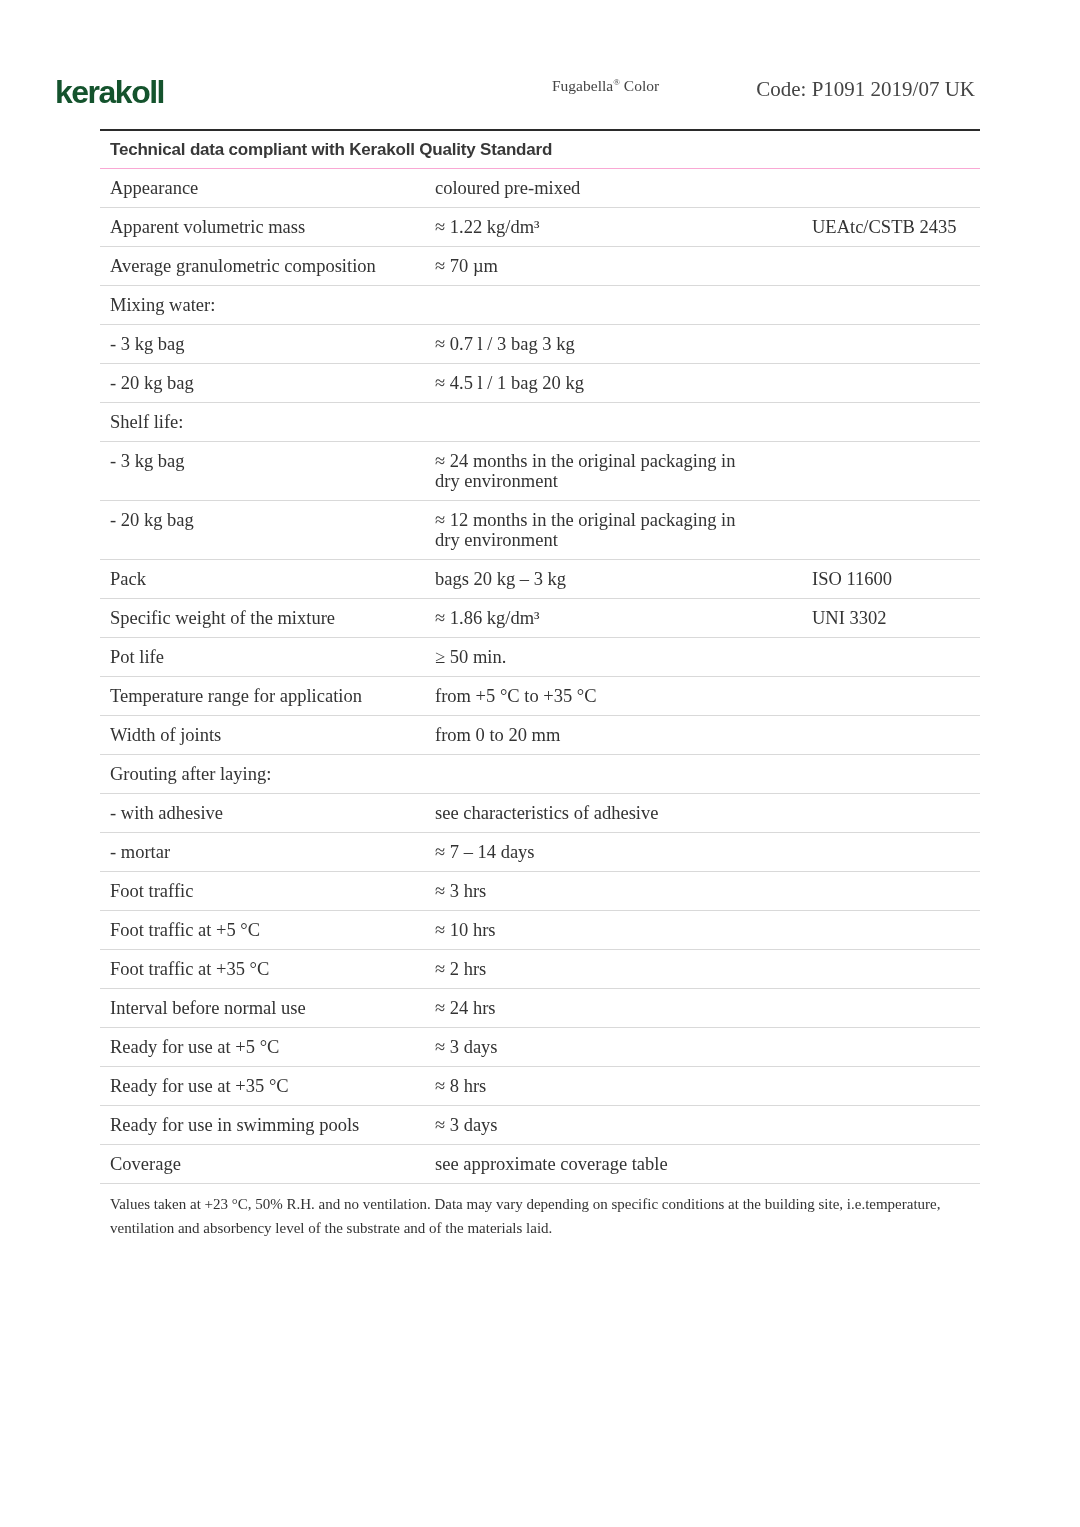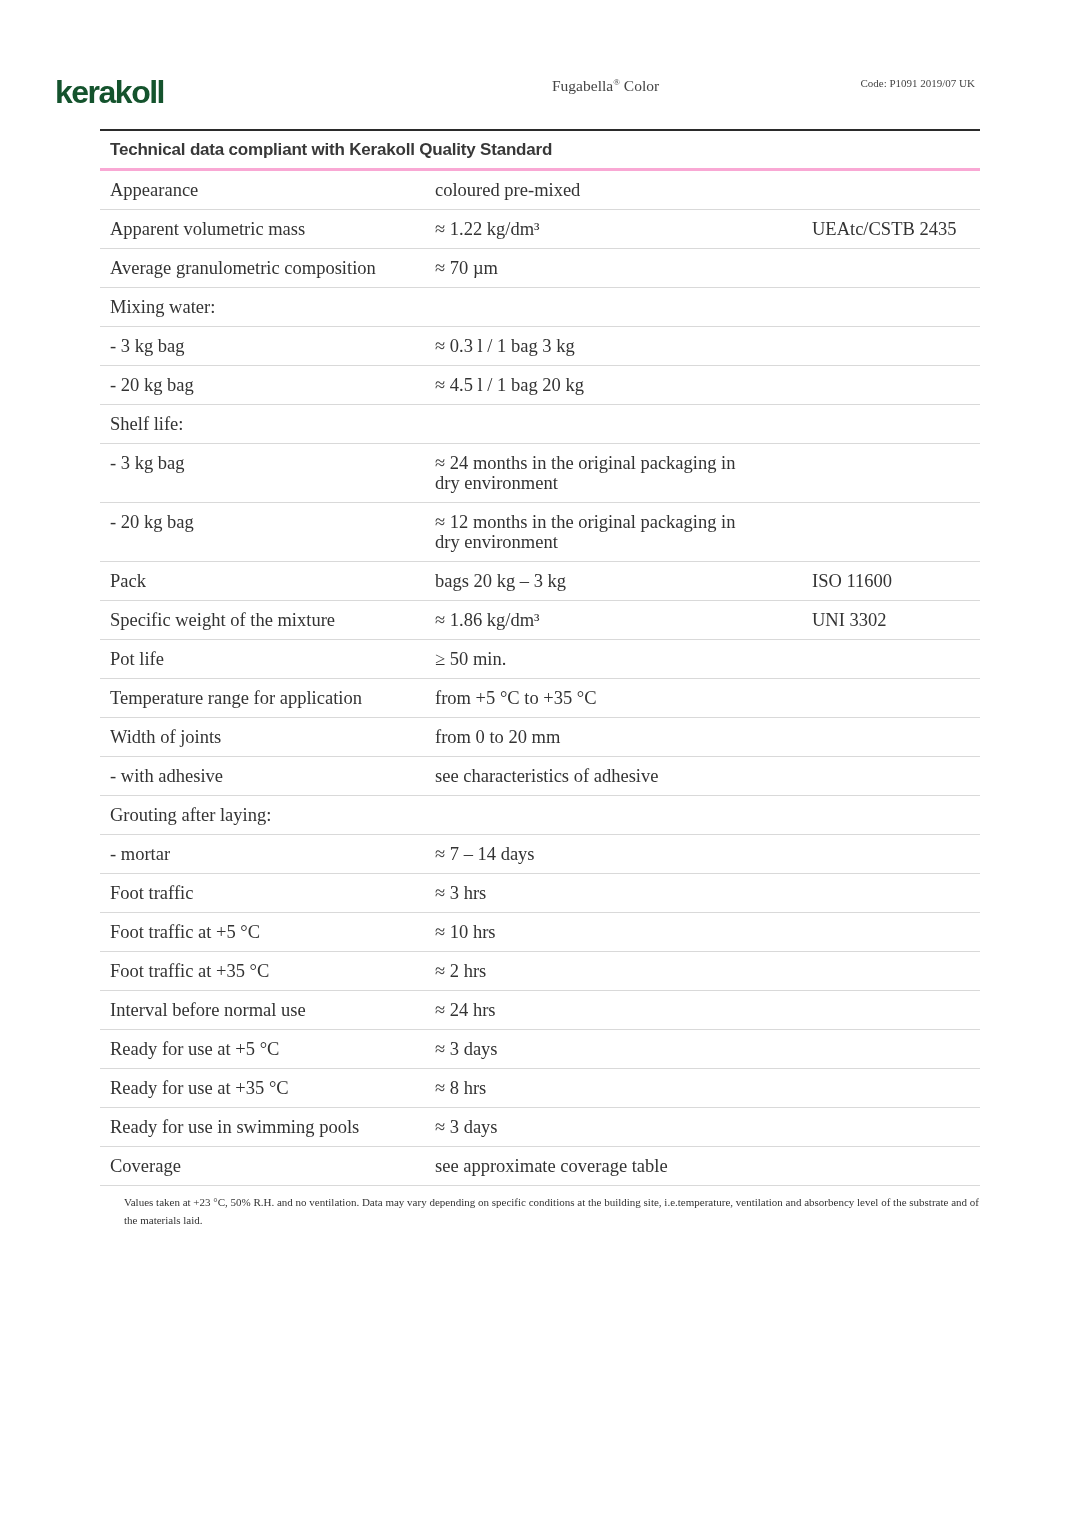--- a/index.html
+++ b/index.html
@@ -20,52 +20,52 @@
     font-weight: 700; font-size: 32px; letter-spacing: -1.5px;
     color: #14532d;
   }
   .product {
     position: absolute; left: 552px; top: 77px;
     font-size: 15.5px; color: #444444; font-weight: 500;
   }
   .product sup { font-size: 9px; vertical-align: 6px; }
   .doc-code {
     position: absolute; right: 105px; top: 77px;
-    font-size: 11px; color: #444444; font-weight: 500;
+    font-size: 21px; color: #444444; font-weight: 500;
     text-align: right;
   }
 
   
   .table {
     position: absolute; left: 100px; top: 129px; width: 880px;
   }
   .t-title {
     border-top: 2px solid #2b2b2b;
-    border-bottom: 3px solid #f9a8d4;
+    border-bottom: 1px solid #f9a8d4;
     padding: 9px 0 8px 10px;
     font-family: "Liberation Sans", sans-serif;
     font-weight: 700; font-size: 17px; letter-spacing: -0.2px;
     color: #383838;
   }
   .row {
     display: flex;
     align-items: flex-start;
     border-bottom: 1px solid #d9d9d9;
     padding: 9px 0;
     font-size: 18.5px; line-height: 20px;
     font-weight: 500; color: #333333; justify-content: flex-end;
   }
   .c1 { width: 335px; padding-left: 10px; flex: none; }
   .c2 { width: 377px; flex: none; white-space: pre-line; }
   .c3 { flex: 1; }
 
   .footnote {
-    margin: 8px 0 0 24px;
+    margin: 8px 0 0 10px;
     max-width: 860px;
-    font-size: 11px; line-height: 1.6;
+    font-size: 15px; line-height: 1.6;
     font-weight: 500; color: #333333;
   }
 </style>
 </head>
 <body>
 
 <div class="page">
 
   <header>
     <div class="logo">kerakoll</div>
@@ -100,21 +100,21 @@
   </div>
 
   <div class="row">
     <div class="c1">Mixing water:</div>
     <div class="c2"></div>
     <div class="c3"></div>
   </div>
 
   <div class="row">
     <div class="c1">- 3 kg bag</div>
-    <div class="c2">≈ 0.3 l / 1 bag 3 kg</div>
+    <div class="c2">≈ 0.7 l / 3 bag 3 kg</div>
     <div class="c3"></div>
   </div>
 
   <div class="row">
     <div class="c1">- 20 kg bag</div>
     <div class="c2">≈ 4.5 l / 1 bag 20 kg</div>
     <div class="c3"></div>
   </div>
 
   <div class="row">
@@ -161,32 +161,32 @@
     <div class="c3"></div>
   </div>
 
   <div class="row">
     <div class="c1">Width of joints</div>
     <div class="c2">from 0 to 20 mm</div>
     <div class="c3"></div>
   </div>
 
   <div class="row">
+    <div class="c1">Grouting after laying:</div>
+    <div class="c2"></div>
+    <div class="c3"></div>
+  </div>
+
+  <div class="row">
     <div class="c1">- with adhesive</div>
     <div class="c2">see characteristics of adhesive</div>
     <div class="c3"></div>
   </div>
 
   <div class="row">
-    <div class="c1">Grouting after laying:</div>
-    <div class="c2"></div>
-    <div class="c3"></div>
-  </div>
-
-  <div class="row">
     <div class="c1">- mortar</div>
     <div class="c2">≈ 7 – 14 days</div>
     <div class="c3"></div>
   </div>
 
   <div class="row">
     <div class="c1">Foot traffic</div>
     <div class="c2">≈ 3 hrs</div>
     <div class="c3"></div>
   </div>

